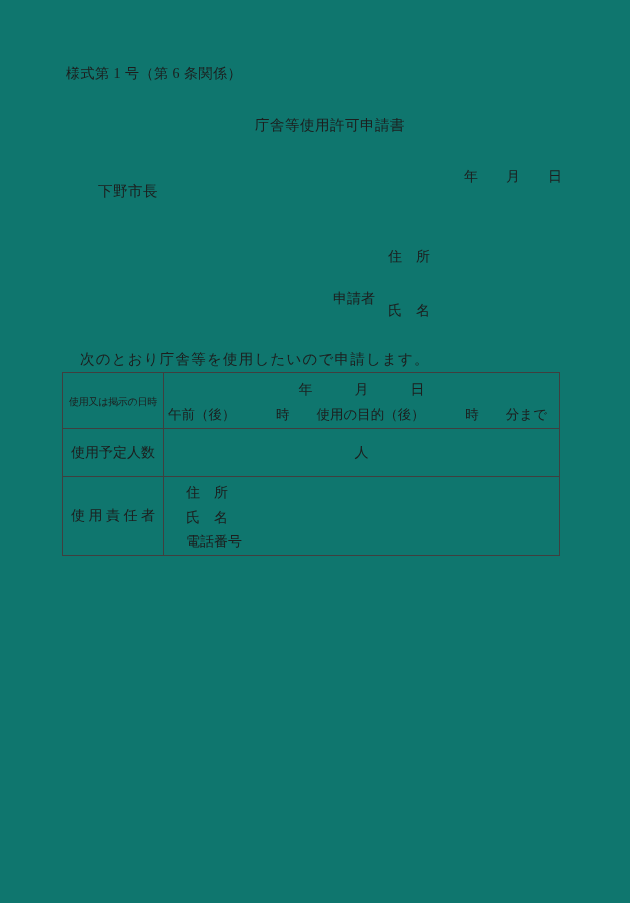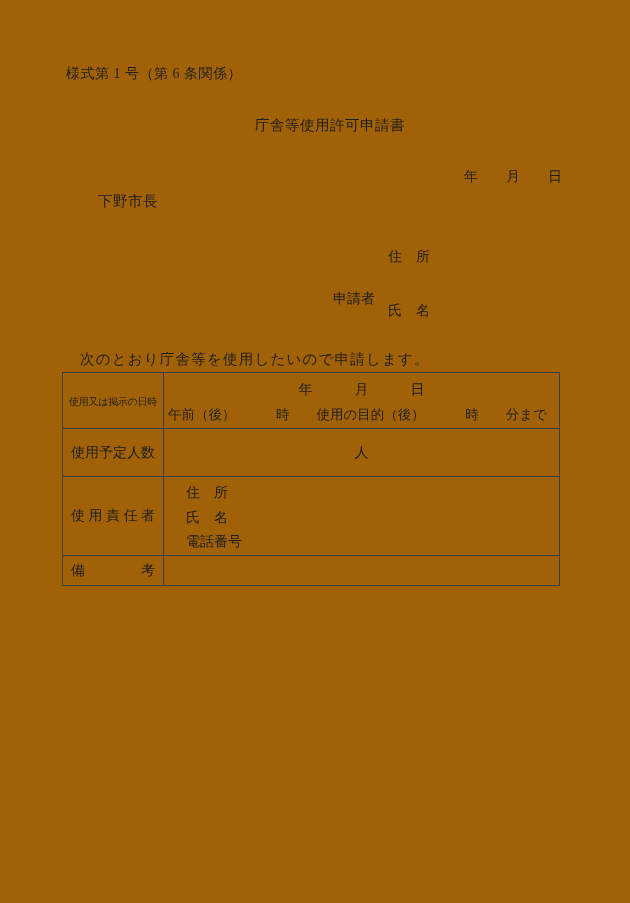--- a/index.html
+++ b/index.html
@@ -4,30 +4,30 @@
 <style>
   html,body{margin:0;padding:0;}
   body{
     background:#f7f7f7;
     font-family:"Liberation Serif","DejaVu Serif",serif;
     -webkit-font-smoothing:antialiased;
   }
   .page{
     position:relative;
     width:630px;height:903px;
-    background:#a16207;
+    background:#0f766e;
     color:#1d1d1d;
     overflow:hidden;
     font-size:14px;
   }
   .abs{position:absolute;white-space:nowrap;}
   .form-number{left:66px;top:65px;font-size:14px;letter-spacing:0.5px;}
   .doc-title{left:255px;top:116px;font-size:14.5px;letter-spacing:0.5px;}
   .date-line{top:168px;right:68px;font-size:14px;}
-  .addressee{left:98px;top:192px;font-size:14.5px;letter-spacing:0.5px;}
+  .addressee{left:98px;top:182px;font-size:14.5px;letter-spacing:0.5px;}
   .applicant-address{left:388px;top:248px;}
   .applicant-group{left:333px;top:275px;margin-top:15px;}
   .applicant-name{left:388px;top:302px;}
   .intro{left:80px;top:350px;font-size:14.5px;letter-spacing:1.2px;}
 
   table.form-table{
     position:absolute;left:62px;top:372px;
     width:497px;
     border-collapse:collapse;
     table-layout:fixed;
@@ -126,22 +126,16 @@
           <span class="jlabel">使用責任者</span>
         </td>
         <td>
           <div class="resp-lines">
             <div>住　所</div>
             <div>氏　名</div>
             <div>電話番号</div>
           </div>
         </td>
       </tr>
-      <tr class="r6">
-        <td class="lbl">
-          <span class="jlabel">備考</span>
-        </td>
-        <td></td>
-      </tr>
     </tbody>
   </table>
 
 </div>
 
 </body></html>

